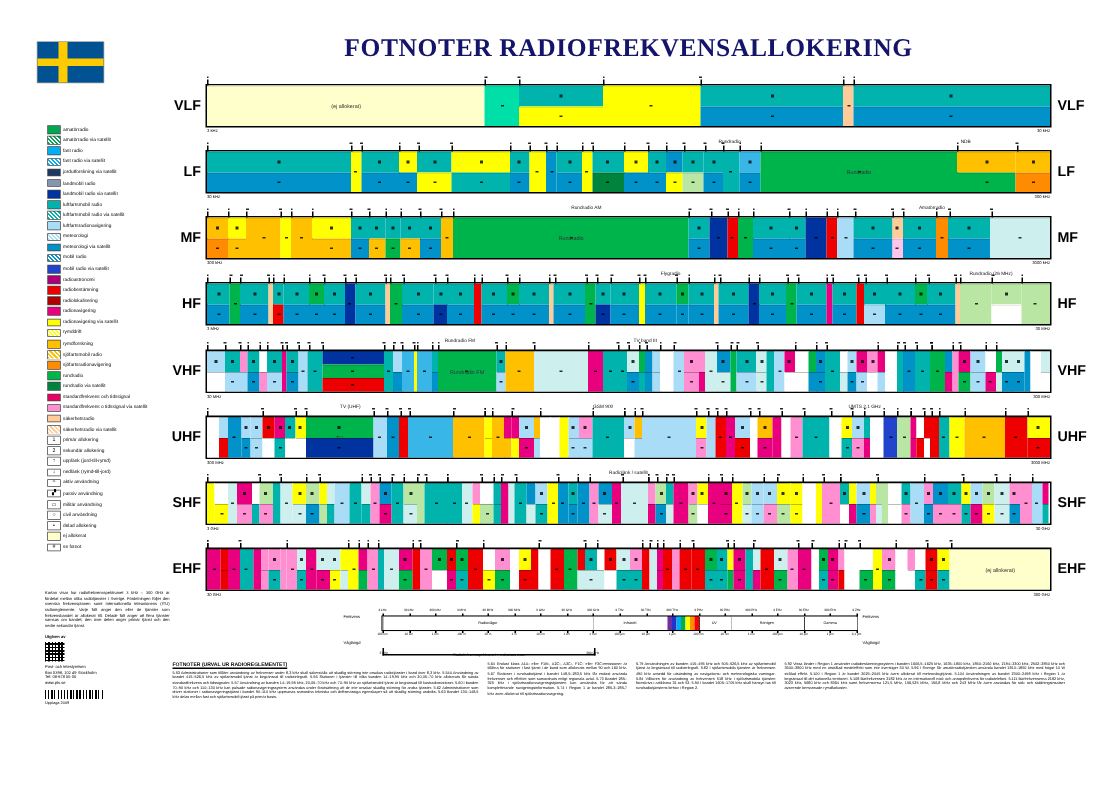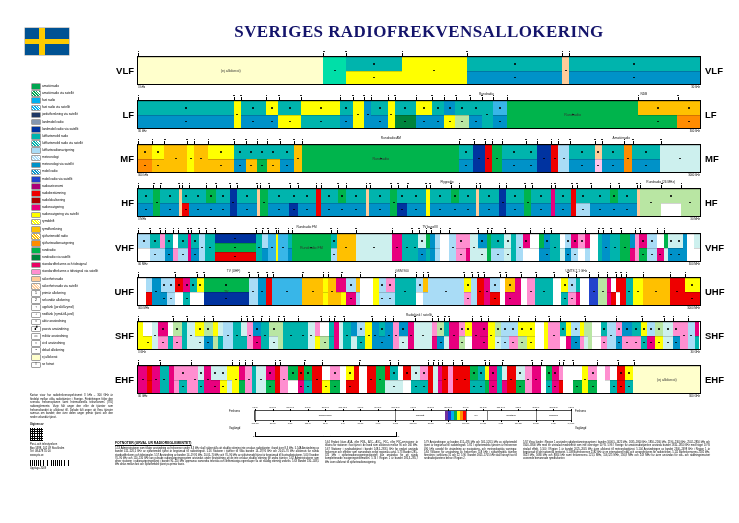--- a/index.html
+++ b/index.html
@@ -82,21 +82,21 @@
 </style>
 </head>
 <body>
 
 <div class="page">
   <div class="flag">
     <div class="vbar"></div>
     <div class="hbar"></div>
   </div>
 
-  <div class="title">SVERIGES RADIOFREKVENSALLOKERING</div>
+  <div class="title">FOTNOTER RADIOFREKVENSALLOKERING</div>
 
   <div class="legend" id="legend">
       <div class="leg-item">
         <span class="leg-sw" style="background: rgb(0, 166, 81);"></span>
         <span class="leg-lb">amatörradio</span>
       </div>
       <div class="leg-item">
         <span class="leg-sw" style="background: repeating-linear-gradient(45deg, rgb(0, 166, 81) 0px, rgb(0, 166, 81) 1px, rgb(255, 255, 255) 1px, rgb(255, 255, 255) 2px);"></span>
         <span class="leg-lb">amatörradio via satellit</span>
       </div>

